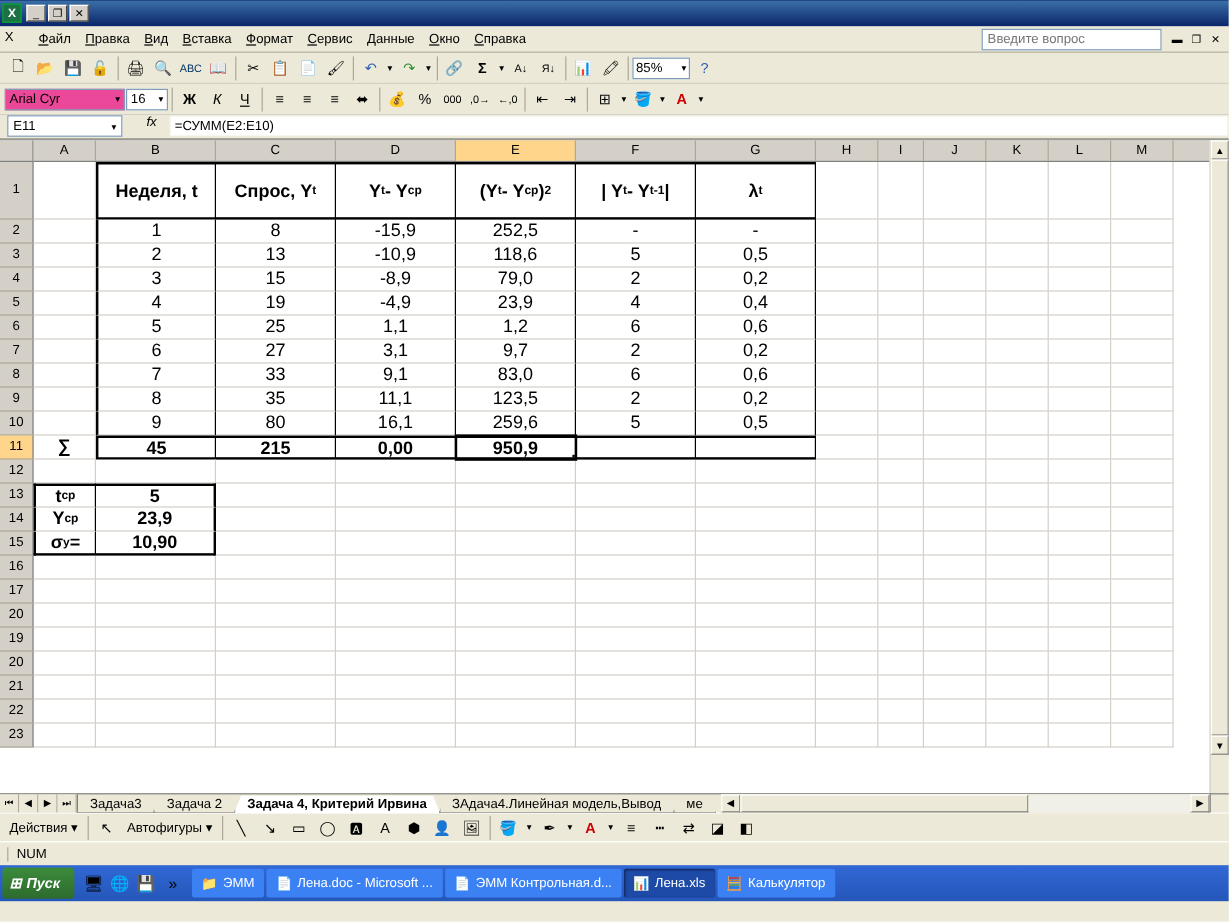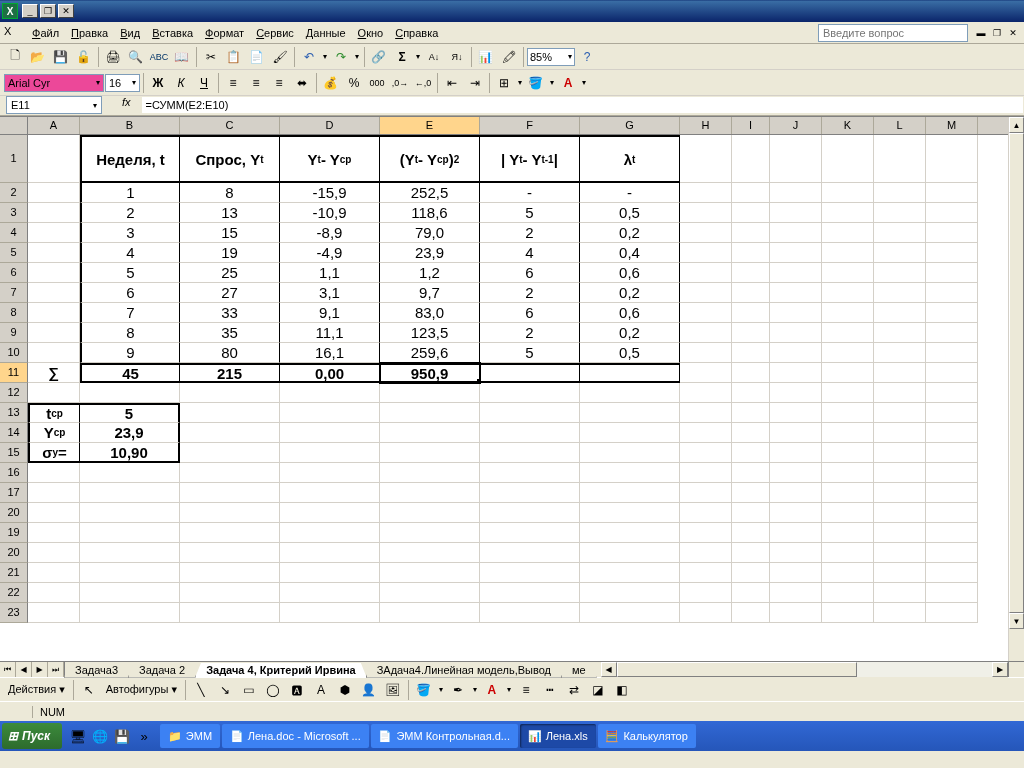--- a/index.html
+++ b/index.html
@@ -79,21 +79,21 @@
 .hscroll-area .thumb { width: 240px; height: 15px; background: #ece9d8; border: 1px solid #fff; border-right-color:#808080; border-bottom-color:#808080; }
 .sheet-corner { position: absolute; right: 0; bottom: 0; width: 16px; height: 16px; background: #ece9d8; border-top: 1px solid #808080; border-left: 1px solid #808080; }
 
 
 .drawbar { height: 24px; background: #ece9d8; display: flex; align-items: center; padding: 0 4px; border-top: 1px solid #fff; gap: 2px; }
 .drawbar .lbl { padding: 0 4px; }
 
 
 .statusbar { height: 20px; background: #ece9d8; border-top: 1px solid #fff; display: flex; align-items: center; padding: 0 6px; font-size: 11px; }
 .statusbar .status { flex: 1; }
-.statusbar .ind { width: 40px; text-align: center; border-left: 1px solid #aca899; margin-left: 26px; }
+.statusbar .ind { width: 40px; text-align: center; border-left: 1px solid #aca899; }
 
 
 .taskbar { height: 30px; background: linear-gradient(#3168d5,#2556b9); display: flex; align-items: center; padding: 0 2px; gap: 2px; }
 .startbtn { height: 26px; padding: 0 12px 0 6px; background: linear-gradient(#3c8b3c,#2d6b2d); color: #fff; font-weight: bold; font-size: 12px; border-radius: 3px; display: flex; align-items: center; gap: 4px; font-style: italic; }
 .ql { display: flex; gap: 2px; padding: 0 4px; }
 .ql .qb { width: 20px; height: 22px; display: flex; align-items: center; justify-content: center; font-size: 13px; }
 .taskbtn { height: 24px; padding: 0 8px; background: #3c81f3; color: #fff; font-size: 11px; border-radius: 2px; display: flex; align-items: center; gap: 4px; max-width: 155px; overflow: hidden; white-space: nowrap; }
 .taskbtn.active { background: #1d49a7; box-shadow: inset 1px 1px 2px rgba(0,0,0,0.5); }
 .tray { margin-left: auto; height: 28px; background: #1290e9; display: flex; align-items: center; padding: 0 8px; gap: 6px; color: #fff; font-size: 11px; }
 .tray .ti { font-size: 12px; }

